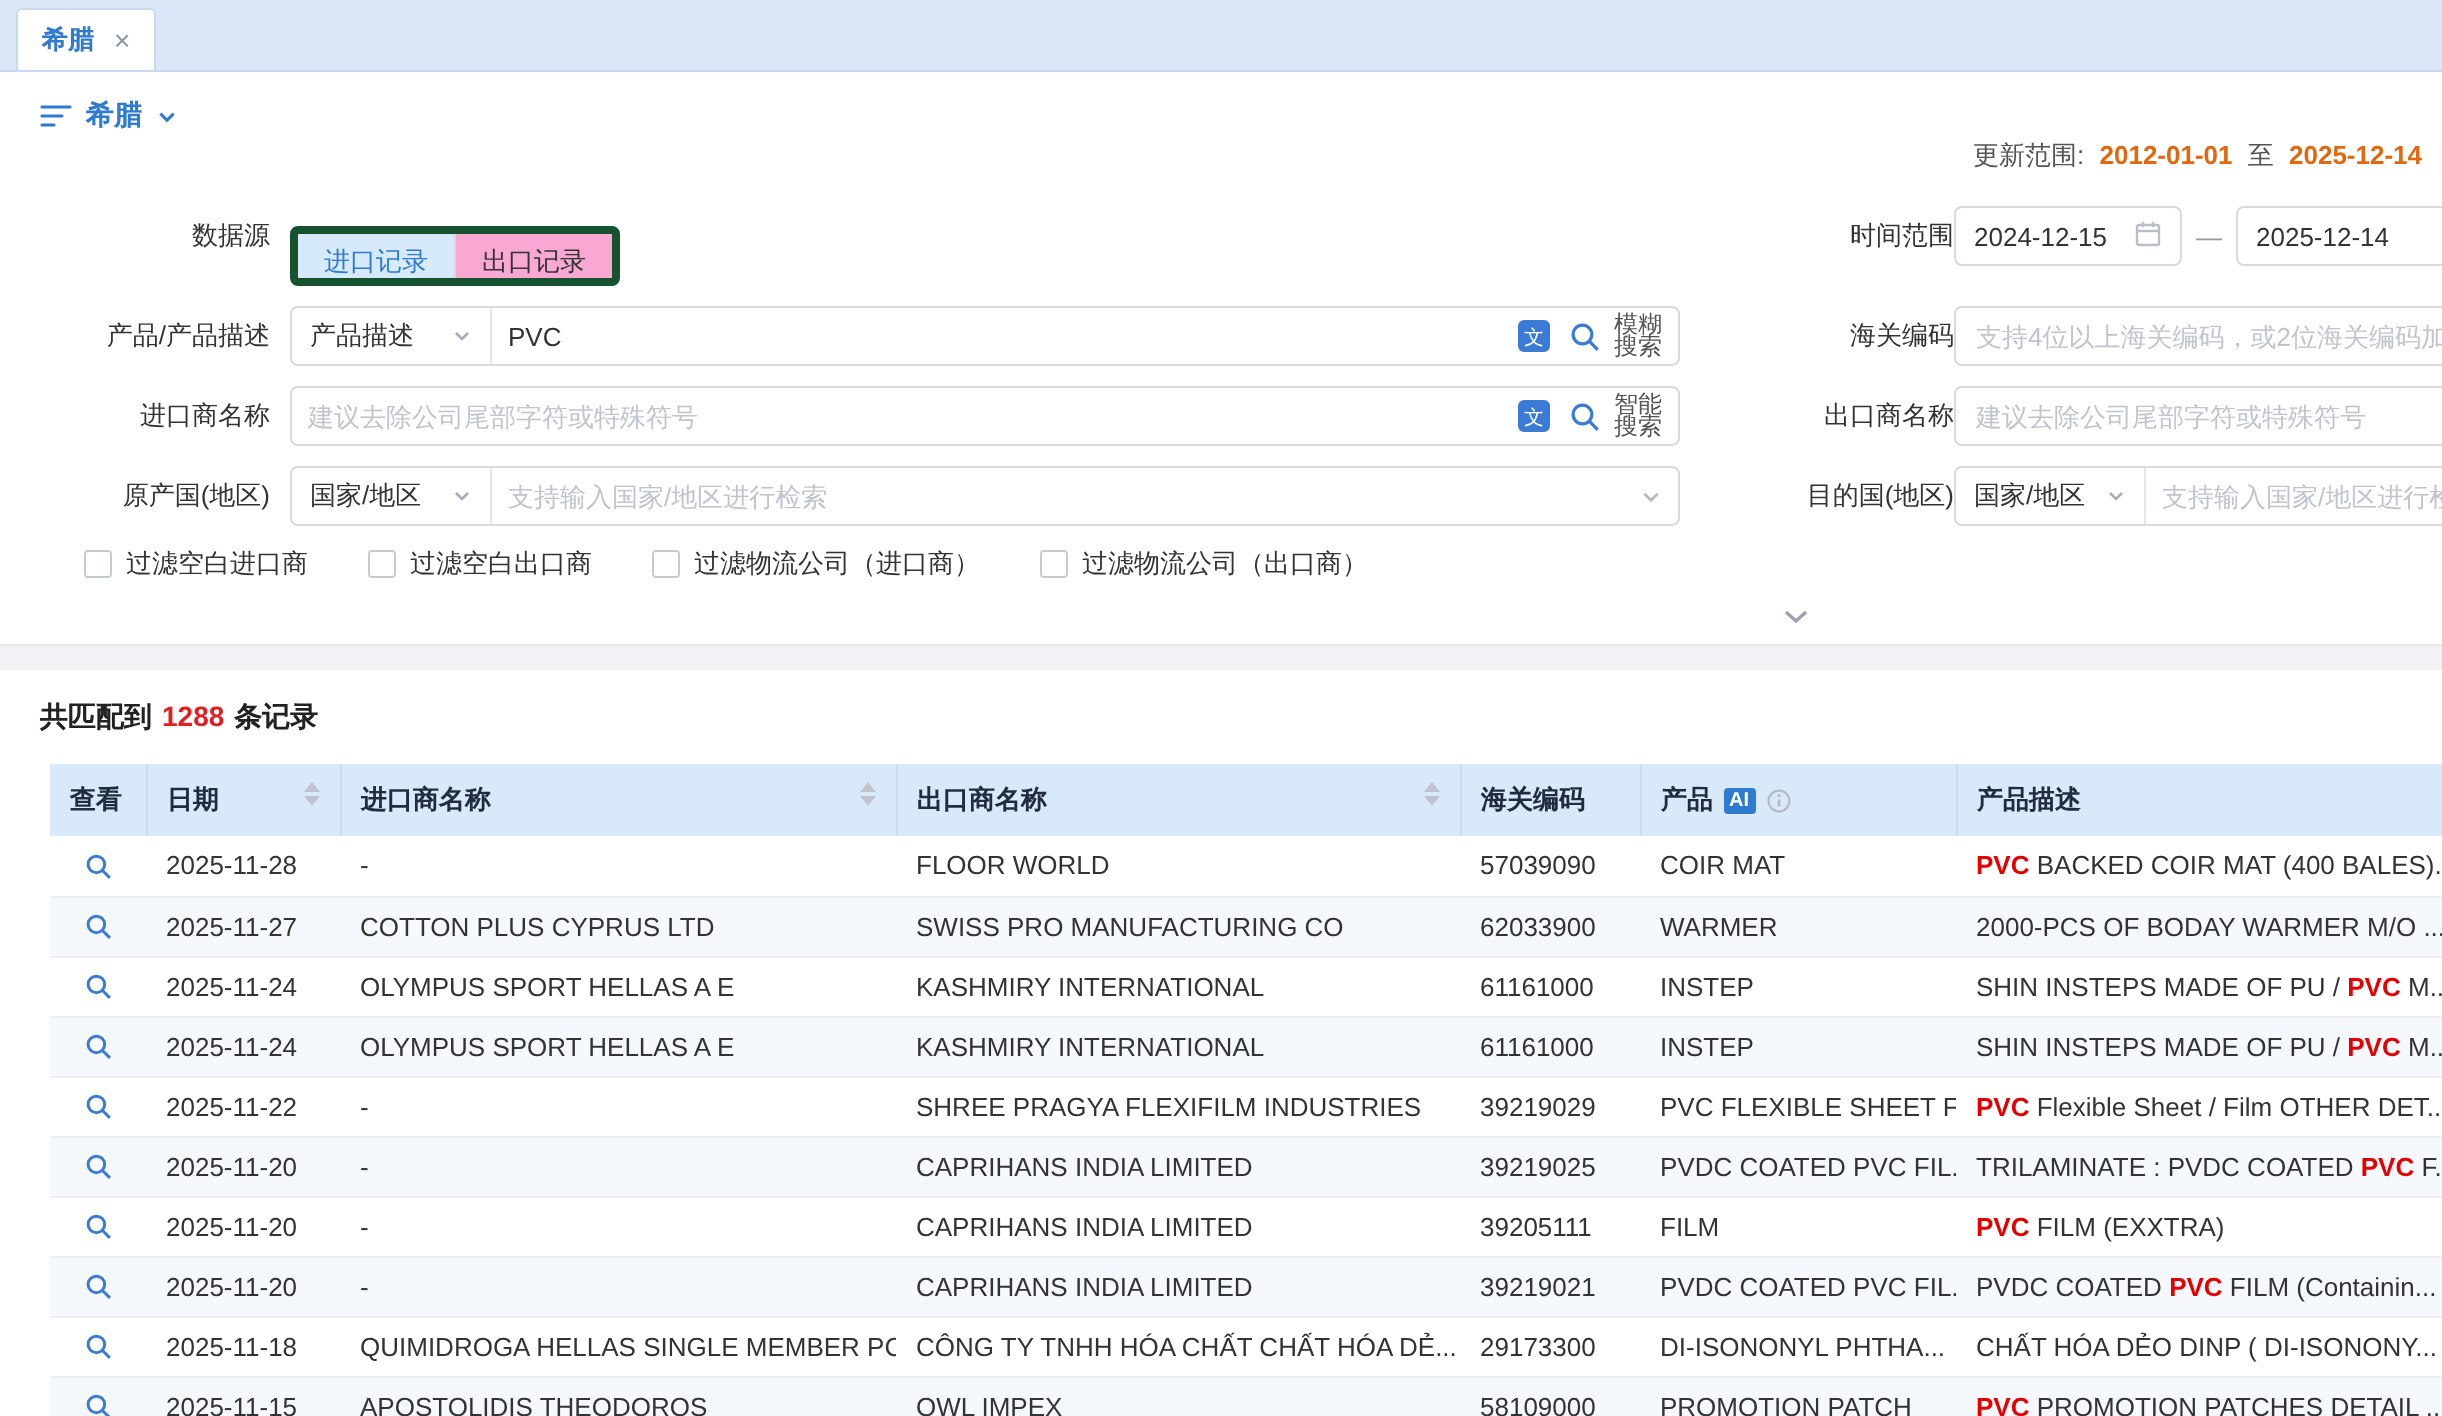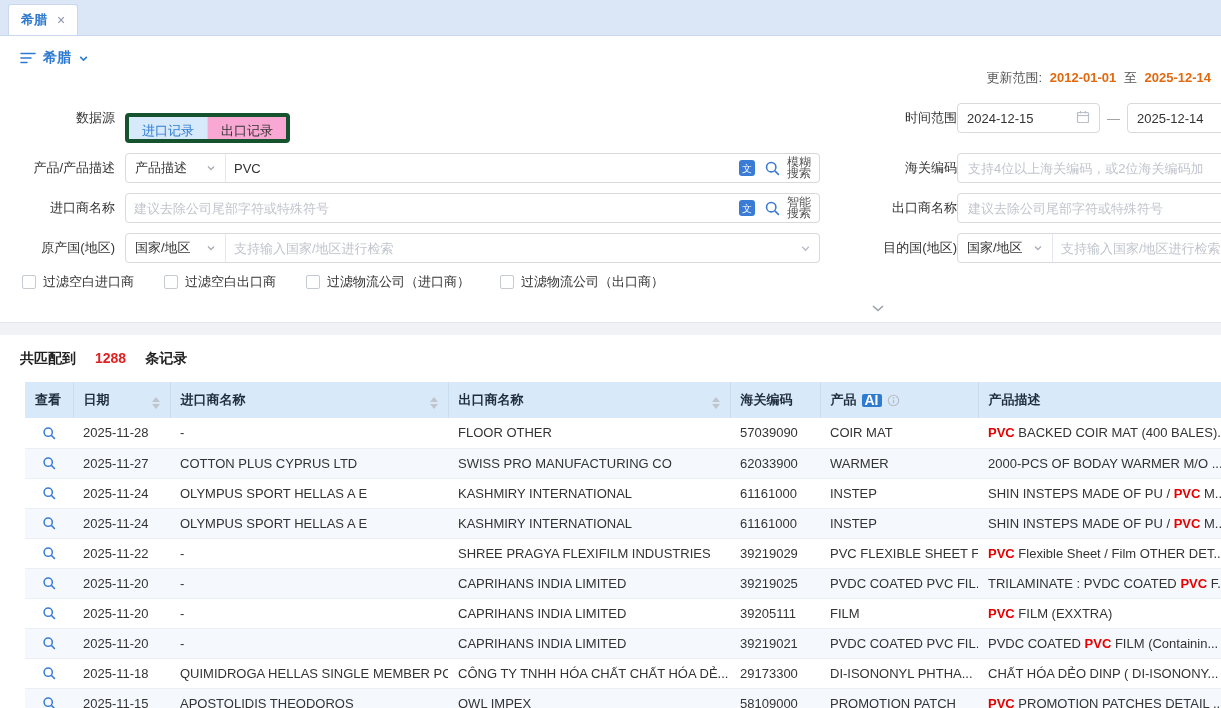--- a/index.html
+++ b/index.html
@@ -34,21 +34,21 @@
   .hdr-title { color: var(--accent, #2f7bd0); font-size: 14px; font-weight: bold; }
   .hdr-icon, .hdr-caret { display: flex; align-items: center; }
 
   
   .update-range {
     text-align: right; padding-right: 6px; margin-top: 2px;
     font-size: 13px; color: #555;
   }
   .update-range .orange { color: var(--orange, #e2680f); font-weight: bold; margin: 0 4px; }
 
-  .filter-panel { margin-top: 6px; }
+  .filter-panel { padding-left: 20px; margin-top: 6px; }
   .frow { display: flex; align-items: center; margin-bottom: 10px; }
   .fleft { display: flex; align-items: center; width: 820px; flex-shrink: 0; }
   .fright { display: flex; align-items: center; flex: 1; }
   .flabel { width: 115px; text-align: right; margin-right: 10px; flex-shrink: 0; color: #333; }
   .flabel.r { width: 137px; margin-right: 0; }
 
   .toggle-group { display: flex; border: 4px solid #14532d; border-radius: 4px; overflow: hidden; height: 30px; margin-top: 20px; }
   .toggle { padding: 0 13px; line-height: 28px; background: #f9a8d4; color: #333; cursor: pointer; }
   .toggle + .toggle { border-left: 1px solid #d9d9d9; }
   .toggle.active { background: #d6eafc; color: var(--accent, #2f7bd0); }
@@ -71,21 +71,21 @@
   .ig-icon { display: flex; align-items: center; margin: 0 3px; flex-shrink: 0; cursor: pointer; }
   .mode-btn {
     display: flex; align-items: center; gap: 3px; padding: 0 8px 0 3px;
     flex-shrink: 0; cursor: pointer;
   }
   .mode-lines { display: flex; flex-direction: column; font-size: 12px; line-height: 11px; color: #555; }
   .ig-caret { margin-right: 8px; flex-shrink: 0; display: flex; }
 
   .date-input {
     display: flex; align-items: center; justify-content: space-between;
-    width: 143px; height: 30px; border: 1px solid #d9d9d9; border-radius: 4px;
+    width: 114px; height: 30px; border: 1px solid #d9d9d9; border-radius: 4px;
     padding: 0 9px; background: #fff; flex-shrink: 0; color: #333; cursor: pointer;
   }
   .date-input.end { width: 160px; }
   .dash { margin: 0 7px; color: #999; flex-shrink: 0; }
 
   .r-input {
     width: 330px; height: 30px; border: 1px solid #d9d9d9; border-radius: 4px;
     padding: 0 10px; font-size: 13px; font-family: inherit; flex-shrink: 0; outline: none; color: #333;
   }
   .r-group { flex: none; width: 330px; flex-shrink: 0; }
@@ -100,39 +100,39 @@
   .collapse-handle {
     width: 56px; height: 15px; margin: 9px 0 0 850px;
     display: flex; align-items: center; justify-content: center; cursor: pointer;
   }
 
   .gray-band { height: 13px; background: #f0f2f5; border-top: 1px solid #e4e7ec; margin-top: 7px; }
 
   
   .results { padding-top: 15px; }
   .summary { padding-left: 20px; font-size: 14px; font-weight: bold; color: #222; }
-  .summary .count { color: var(--red, #e02020); margin: 0 19px; }
+  .summary .count { color: var(--red, #e02020); margin: 0 5px; }
 
   table.results-table {
     margin: 14px 0 0 25px; width: calc(100% - 25px);
     border-collapse: collapse; table-layout: fixed; font-size: 13px;
   }
   .results-table thead th {
     background: var(--table-header-bg, #d8e9fa); height: 36px;
     font-weight: bold; color: #1f2d3d; text-align: left; padding: 0 10px;
     border-right: 1px solid #c9dcf0;
   }
   .results-table thead th:last-child { border-right: none; }
-  .th-inner { display: flex; align-items: flex-end; justify-content: space-between; }
+  .th-inner { display: flex; align-items: flex-start; justify-content: space-between; }
   .th-left { display: flex; align-items: center; gap: 5px; }
   .sorters { display: flex; flex-direction: column; align-items: center; gap: 2px; cursor: pointer; }
   .caret-up { width:0; height:0; border-left:4px solid transparent; border-right:4px solid transparent; border-bottom:5px solid #c0c4cc; }
   .caret-down { width:0; height:0; border-left:4px solid transparent; border-right:4px solid transparent; border-top:5px solid #c0c4cc; }
   .ai-badge {
-    background: var(--accent, #2f7bd0); color: #fff; font-size: 14px; font-weight: bold;
+    background: var(--accent, #2f7bd0); color: #fff; font-size: 10px; font-weight: bold;
     border-radius: 2px; padding: 1px 3px; line-height: 11px;
   }
   .info-ic { display: flex; align-items: center; }
 
   .results-table tbody td {
     height: 30px; padding: 0 10px; border-bottom: 1px solid #ebeef5;
     white-space: nowrap; overflow: hidden; color: #333;
   }
   .results-table tbody tr:nth-child(even) { background: #f5f8fc; }
   .results-table td.c-view { text-align: center; padding: 0; }
@@ -412,21 +412,21 @@
     <tbody>
         <tr>
           <td class="c-view"><span class="row-search">
               <svg width="15" height="15" viewBox="0 0 16 16">
                 <circle cx="6.6" cy="6.6" r="4.4" fill="none" stroke="#3a7bd5" stroke-width="1.6"></circle>
                 <line x1="10" y1="10" x2="13.8" y2="13.8" stroke="#3a7bd5" stroke-width="1.6"></line>
               </svg>
             </span></td>
           <td>2025-11-28</td>
           <td class="">-</td>
-          <td class="link">FLOOR OTHER</td>
+          <td class="link">FLOOR WORLD</td>
           <td>57039090</td>
           <td class="link">COIR MAT</td>
           <td><span class="hl">PVC</span> BACKED COIR MAT (400 BALES)...</td>
         </tr>
         <tr>
           <td class="c-view"><span class="row-search">
               <svg width="15" height="15" viewBox="0 0 16 16">
                 <circle cx="6.6" cy="6.6" r="4.4" fill="none" stroke="#3a7bd5" stroke-width="1.6"></circle>
                 <line x1="10" y1="10" x2="13.8" y2="13.8" stroke="#3a7bd5" stroke-width="1.6"></line>
               </svg>

